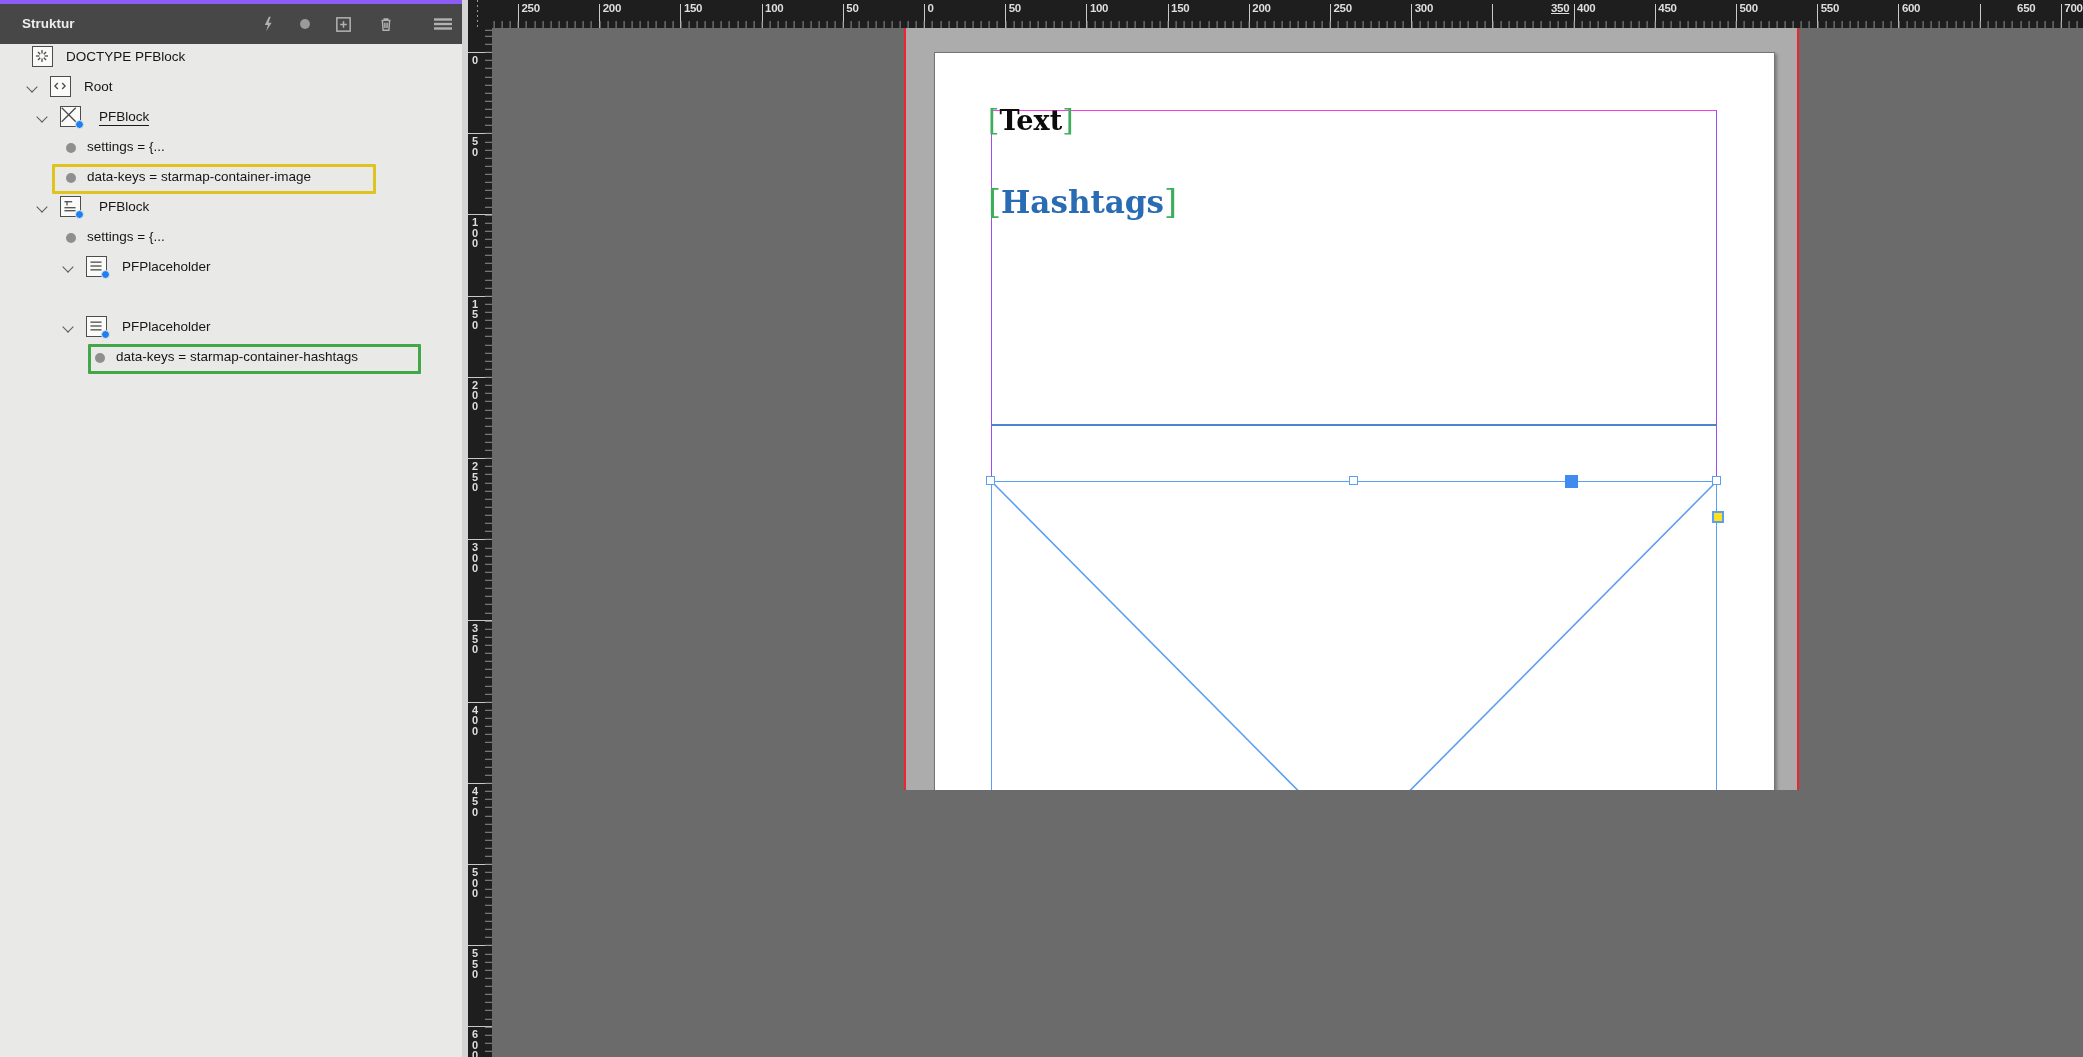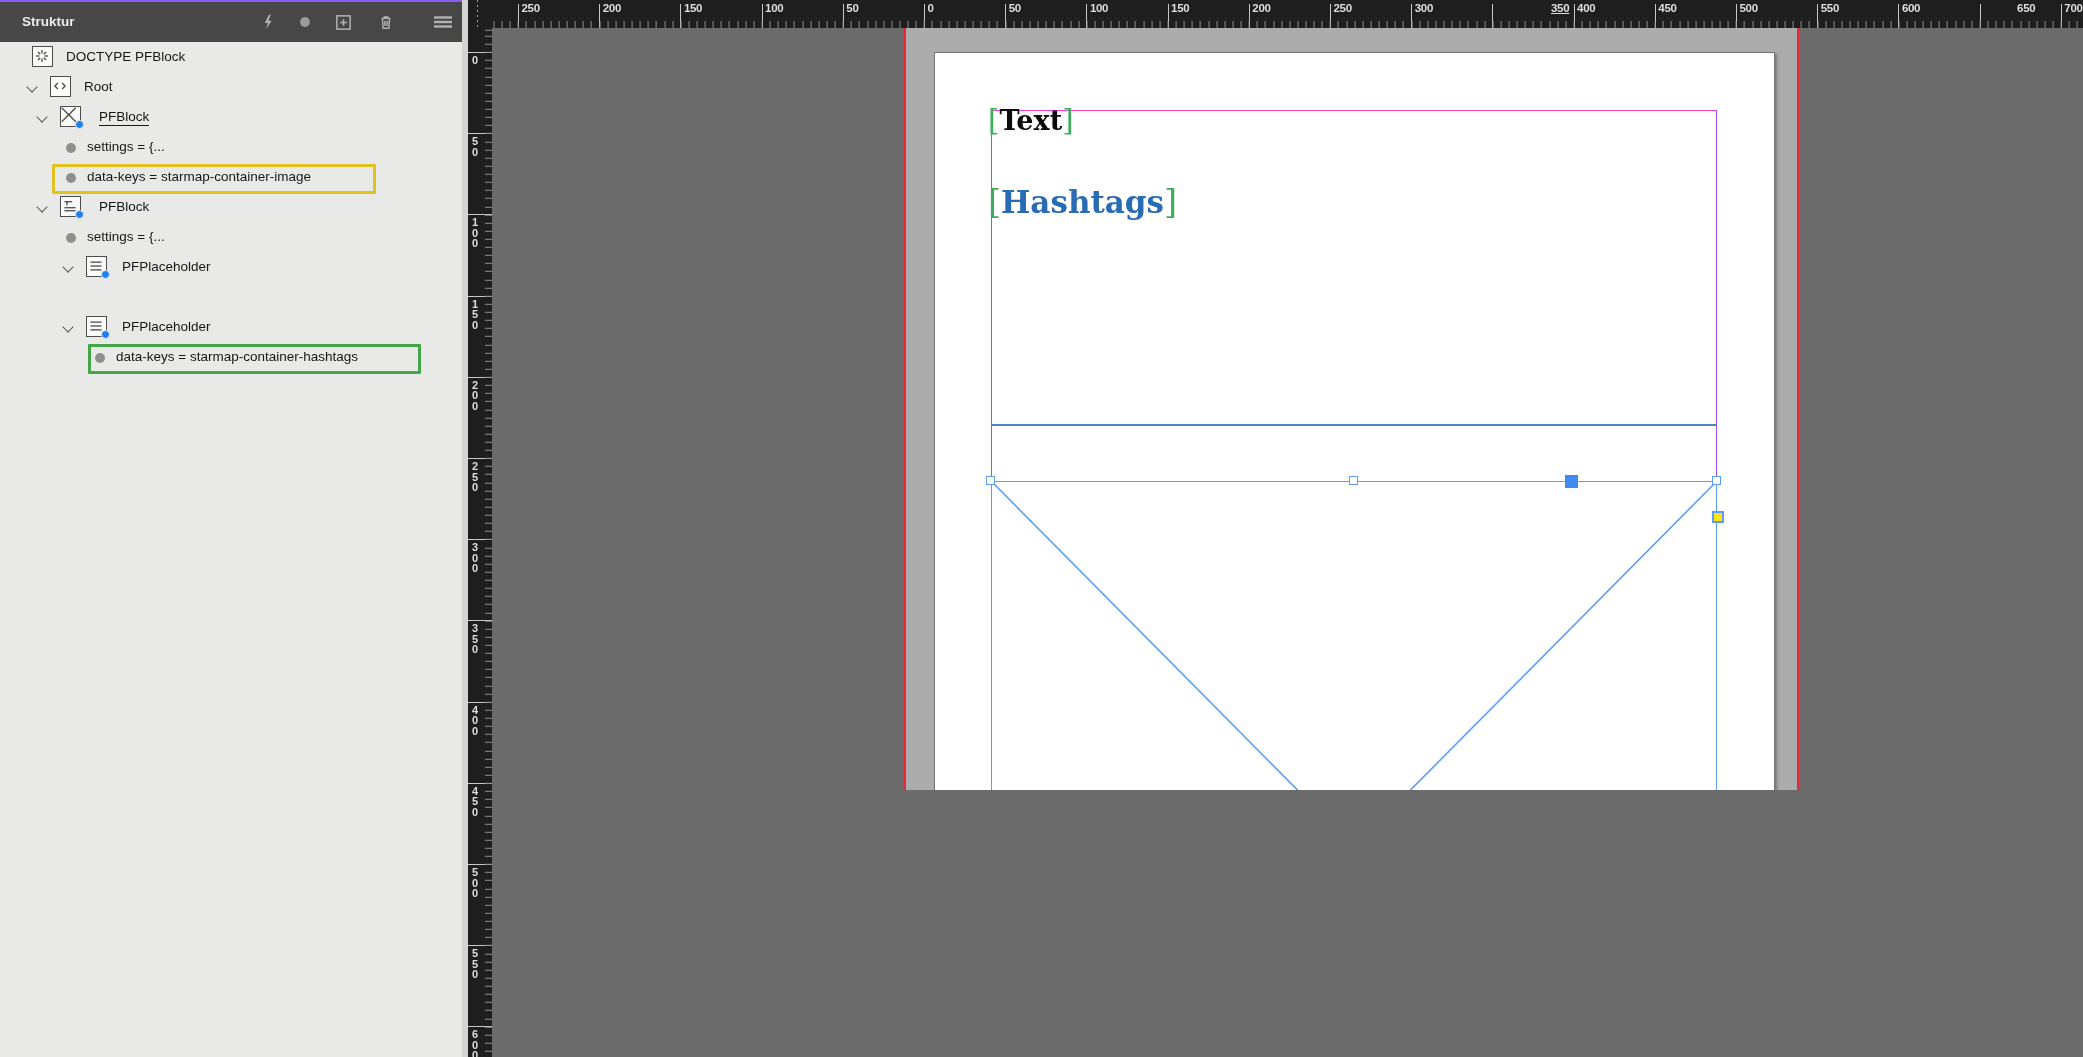--- a/index.html
+++ b/index.html
@@ -4,21 +4,21 @@
 <style>
   html,body{margin:0;padding:0;}
   body{
     width:2083px;height:1057px;overflow:hidden;position:relative;
     background:#6B6B6B;
     font-family:"Liberation Sans", sans-serif;
     -webkit-font-smoothing:antialiased;
   }
   
   .panel{position:absolute;left:0;top:0;width:462px;height:1057px;background:#E9E9E8;}
-  .panel-header{position:absolute;left:0;top:0;width:462px;height:40px;background:#474747;border-top:2px solid #8b5cf6;}
+  .panel-header{position:absolute;left:0;top:0;width:462px;height:40px;background:#474747;border-top:4px solid #8b5cf6;}
   .panel-title{position:absolute;left:22px;top:0;line-height:40px;font-size:13.5px;font-weight:700;color:#EDEDED;}
   .tool{position:absolute;top:8px;width:24px;height:24px;display:flex;align-items:center;justify-content:center;cursor:pointer;}
   .tool svg{stroke:#B2B2B2;fill:none;stroke-width:1.6;}
   .tree{position:absolute;left:0;top:40px;right:0;bottom:0;}
   .row{position:absolute;left:0;width:462px;height:30px;}
   .row-label{position:absolute;top:7px;font-size:13.5px;color:#161616;white-space:nowrap;}
   .row-label.selected{border-bottom:1.6px solid #1a1a1a;padding-bottom:1px;}
   .chev{position:absolute;top:11px;width:7px;height:7px;border-right:1.7px solid #5a5a5a;border-bottom:1.7px solid #5a5a5a;transform:rotate(45deg);}
   .nicon{position:absolute;top:4px;width:21px;height:21px;box-sizing:border-box;border:1.5px solid #4d4d4d;background:#FAFAF9;}
   .nicon svg{position:absolute;left:0;top:0;width:18px;height:18px;stroke:#4a4a4a;stroke-width:1.5;fill:none;}

